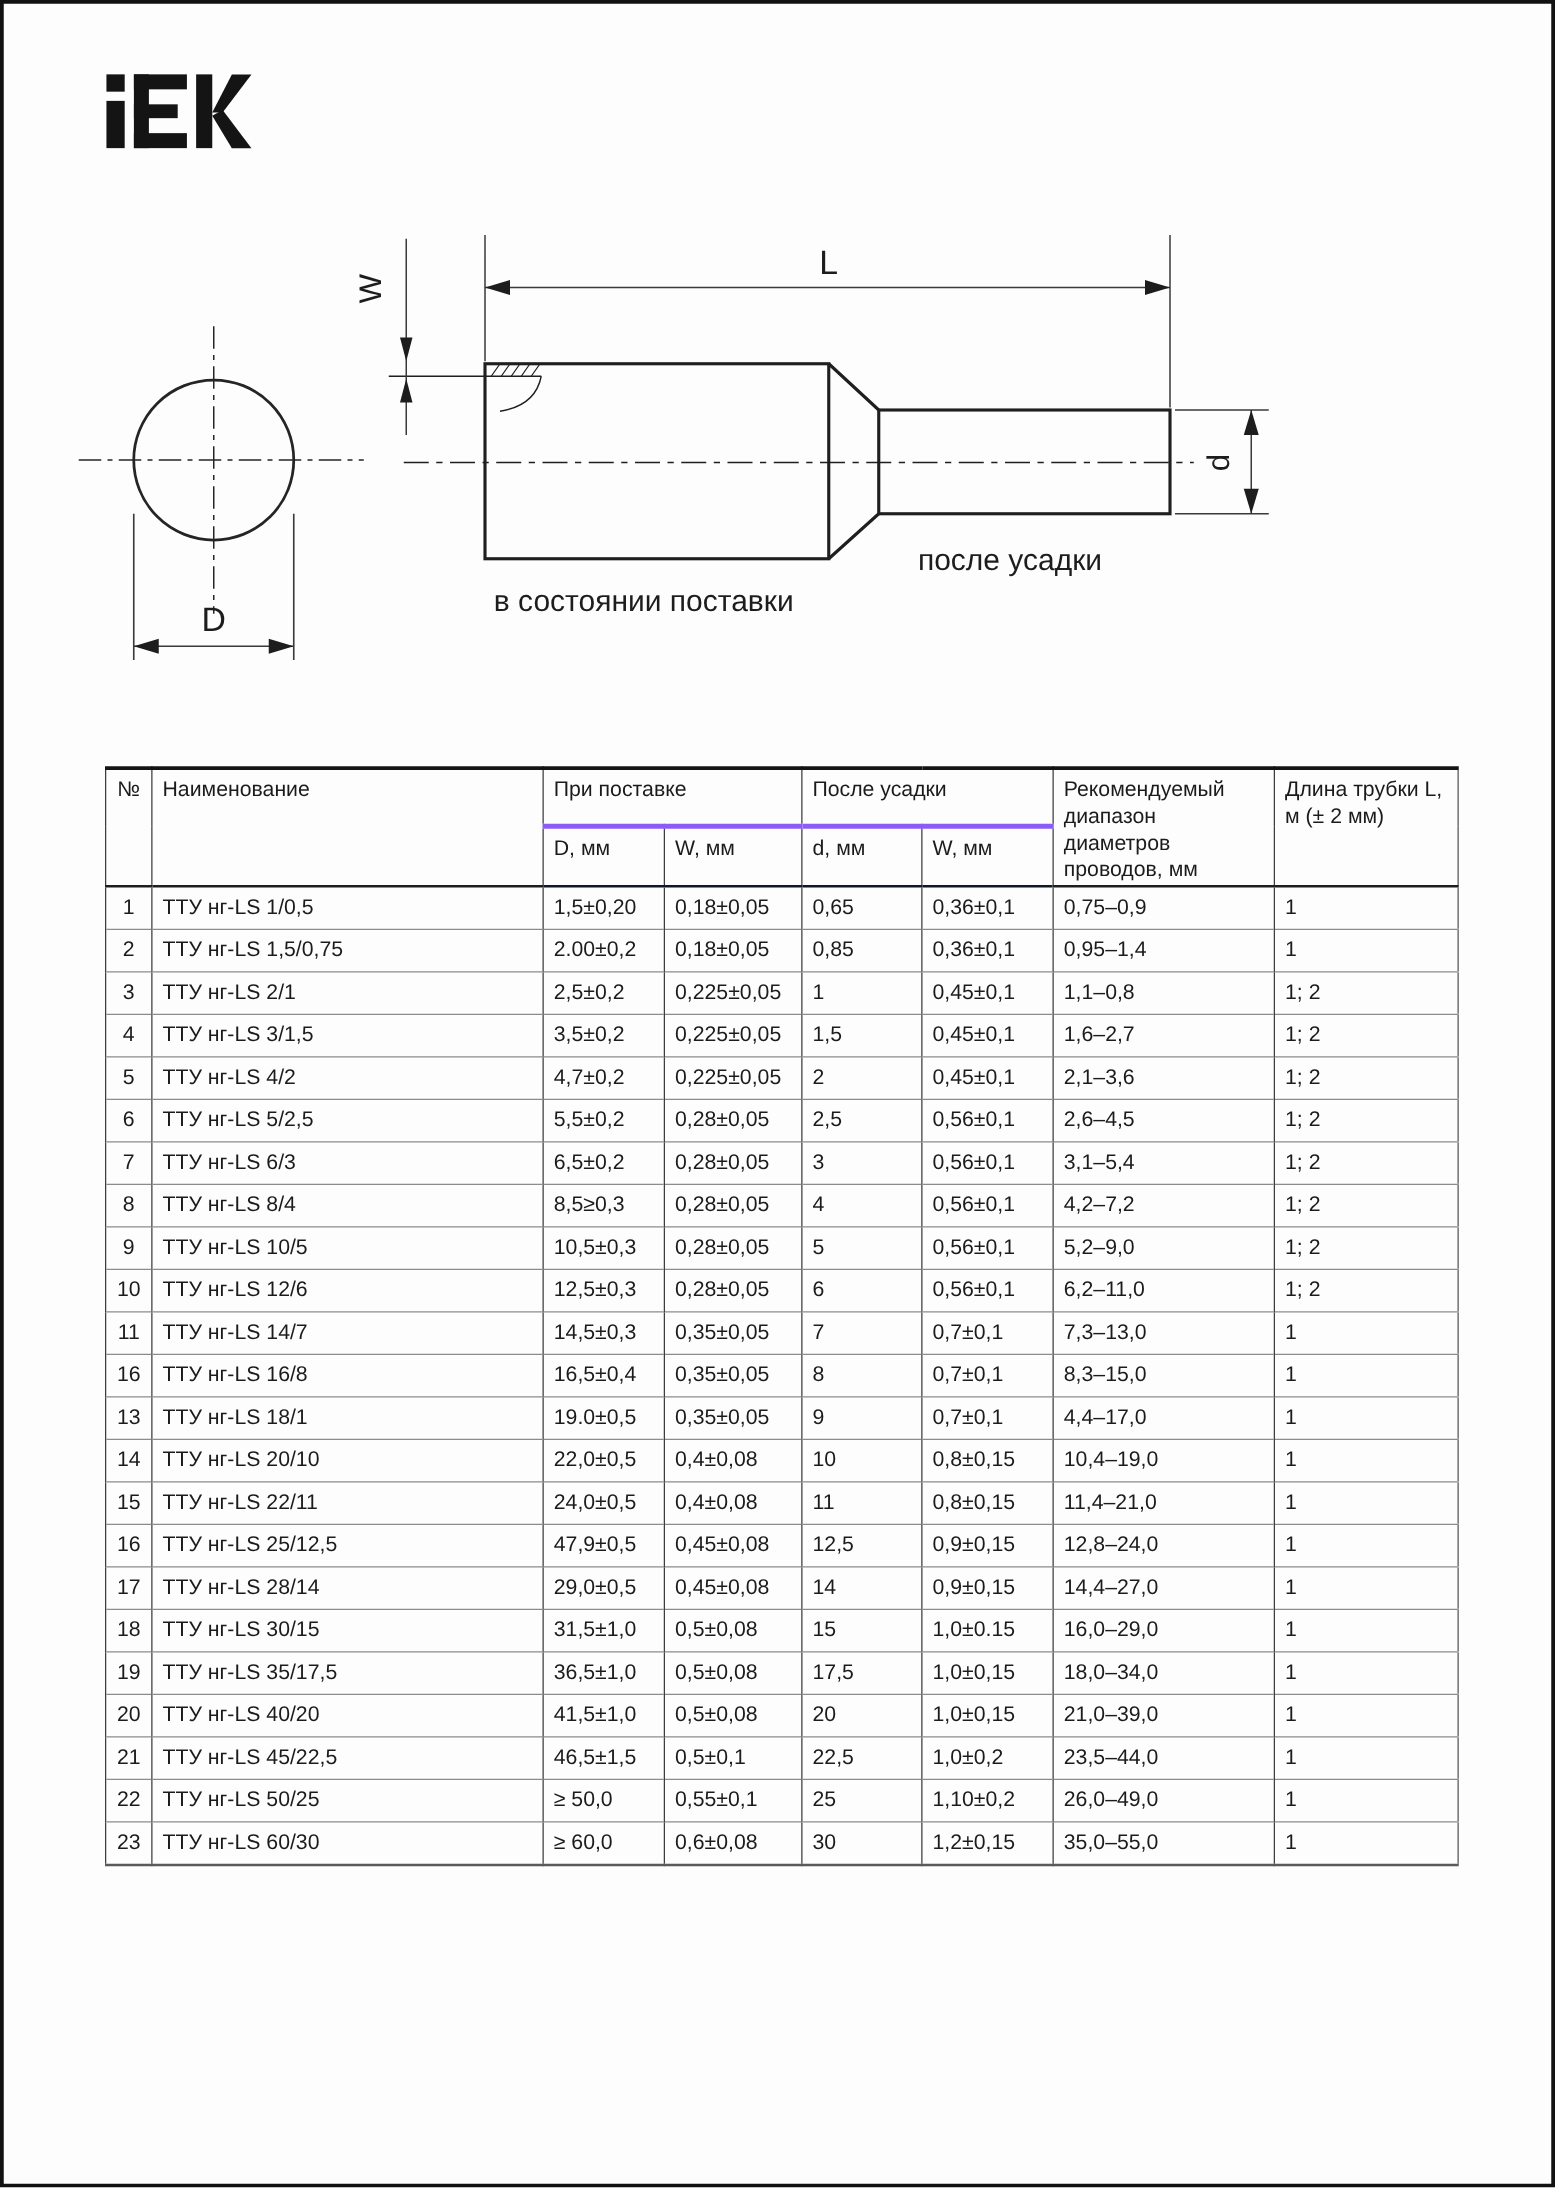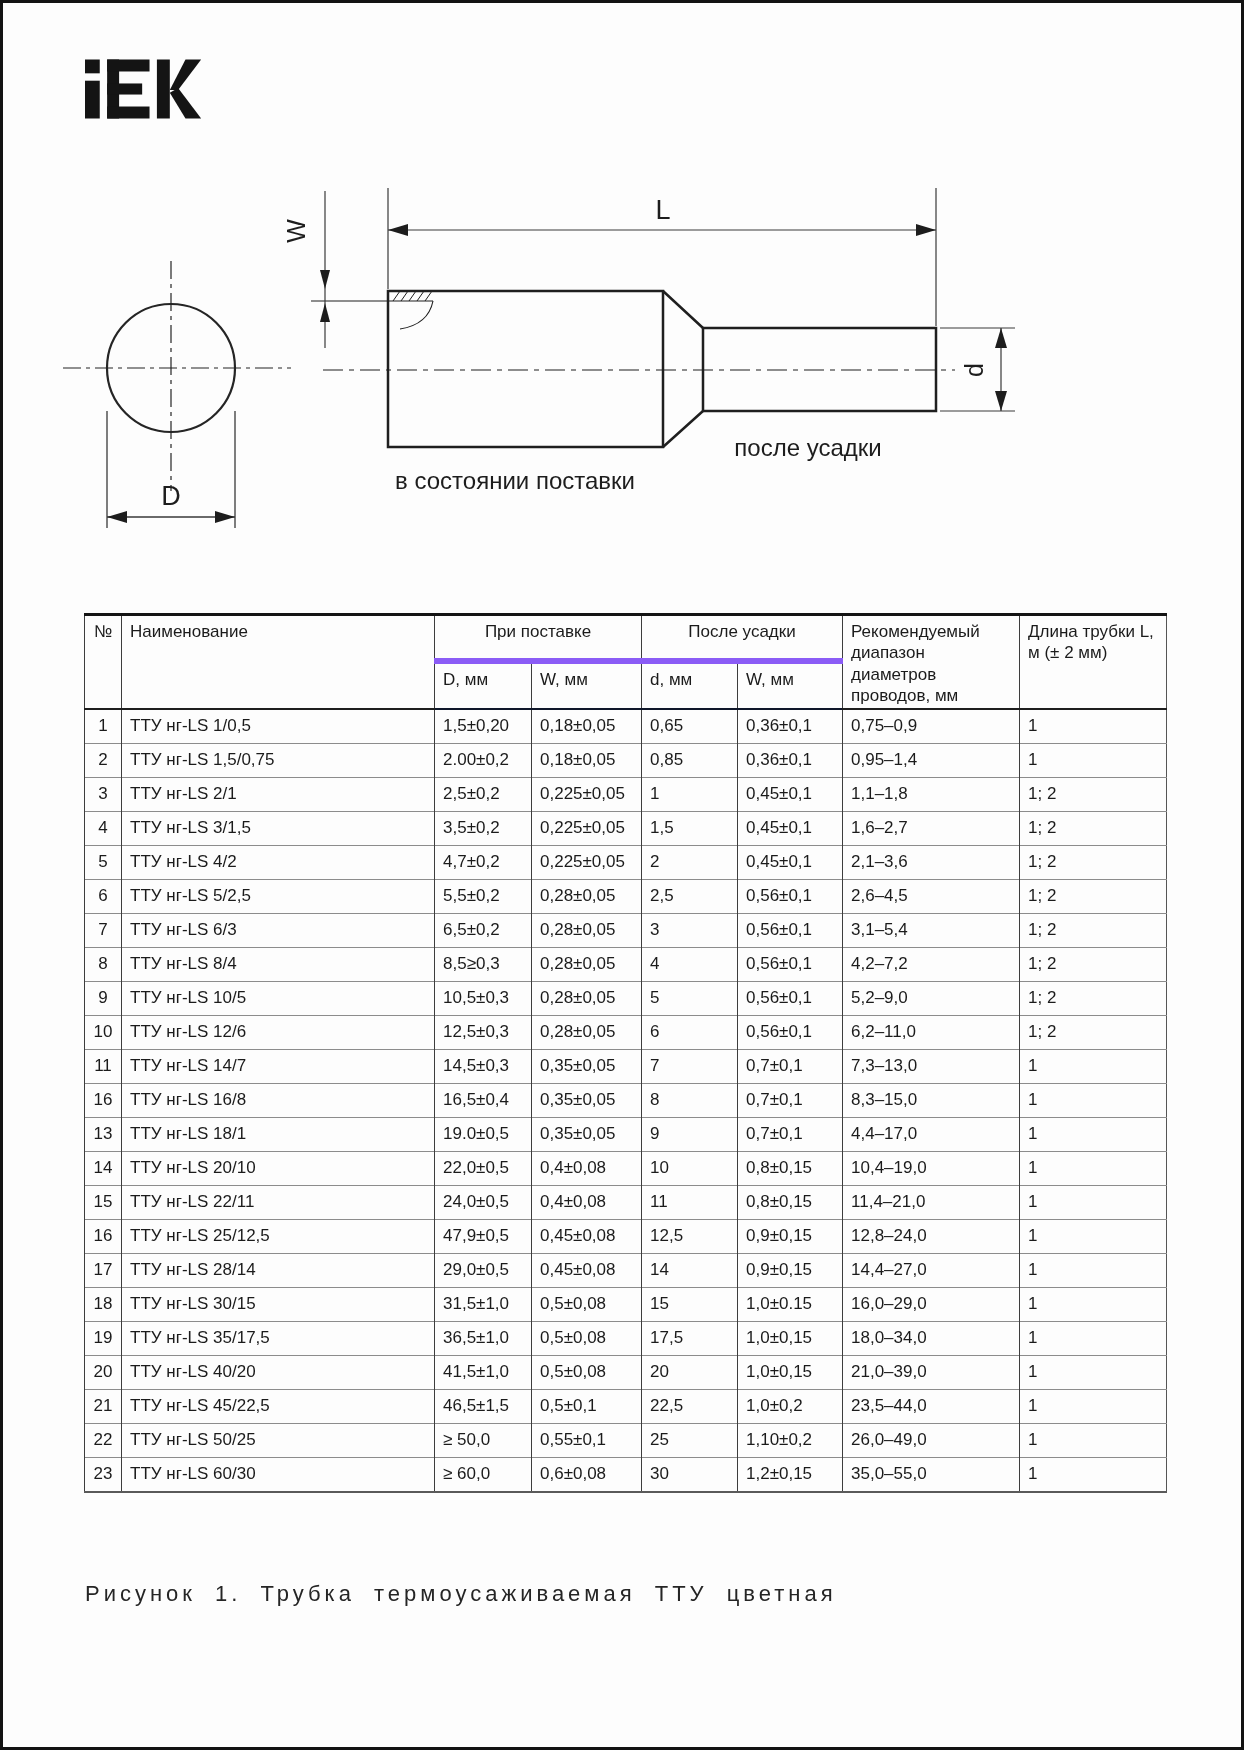--- a/index.html
+++ b/index.html
@@ -31,21 +31,21 @@
     font-weight:normal; text-align:left;
     padding:0 8px;
     overflow:hidden;
   }
   .spec-table { border-top:3px solid #141414; border-right:1px solid #555; border-bottom:2px solid #5a5a5a; border-left:1px solid #3d3d3d; }
   .spec-table thead th { vertical-align:top; padding-top:5px; line-height:1.25; }
   .spec-table tr.h1 { height:46px; }
   .spec-table tr.h2 { height:48px; }
   .spec-table thead th.h-span { border-bottom:2px solid #1e1e1e; }
   .spec-table thead th.h-sub  { border-bottom:2px solid #0f172a; }
-  .spec-table thead th.h-group{ border-bottom:6px solid #8b5cf6;text-align:center; }
+  .spec-table thead th.h-group{ border-bottom:4px solid #8b5cf6; }
   .spec-table tbody td {
     height:33px; vertical-align:middle;
     border-top:1px solid #8c8c8c;
   }
   .spec-table tbody td:first-child { text-align:center; padding:0 2px; }
   .spec-table col.c-num   { width:37px; }
   .spec-table col.c-name  { width:313px; }
   .spec-table col.c-D     { width:97px; }
   .spec-table col.c-W1    { width:110px; }
   .spec-table col.c-d     { width:96px; }
@@ -178,21 +178,21 @@
           <td>0,95–1,4</td>
           <td>1</td>
         </tr>
         <tr>
           <td>3</td>
           <td>ТТУ нг-LS 2/1</td>
           <td>2,5±0,2</td>
           <td>0,225±0,05</td>
           <td>1</td>
           <td>0,45±0,1</td>
-          <td>1,1–1,8</td>
+          <td>1,1–0,8</td>
           <td>1; 2</td>
         </tr>
         <tr>
           <td>4</td>
           <td>ТТУ нг-LS 3/1,5</td>
           <td>3,5±0,2</td>
           <td>0,225±0,05</td>
           <td>1,5</td>
           <td>0,45±0,1</td>
           <td>1,6–2,7</td>
@@ -384,15 +384,14 @@
           <td>≥ 60,0</td>
           <td>0,6±0,08</td>
           <td>30</td>
           <td>1,2±0,15</td>
           <td>35,0–55,0</td>
           <td>1</td>
         </tr>
       </tbody>
   </table>
 
-  <div class="figure-caption">Рисунок 1. Трубка термоусаживаемая ТТУ цветная</div>
 
 </div>
 
 </body></html>

